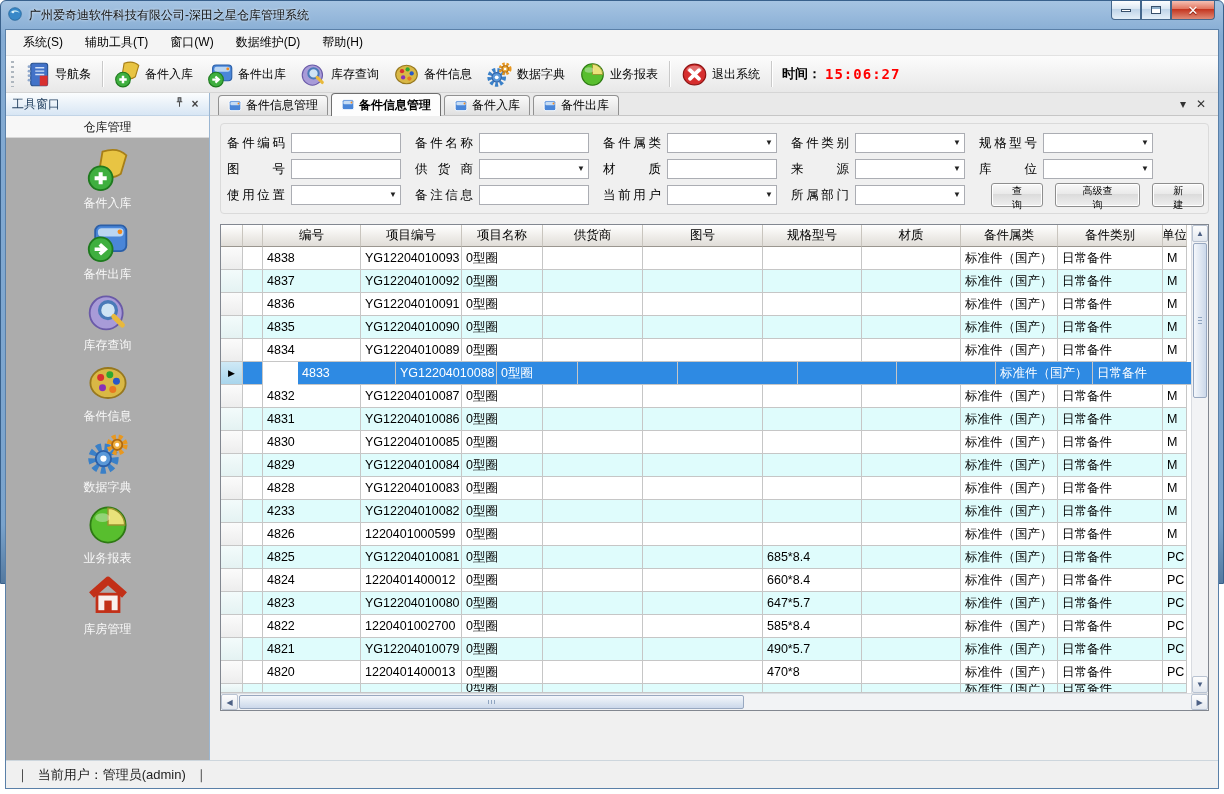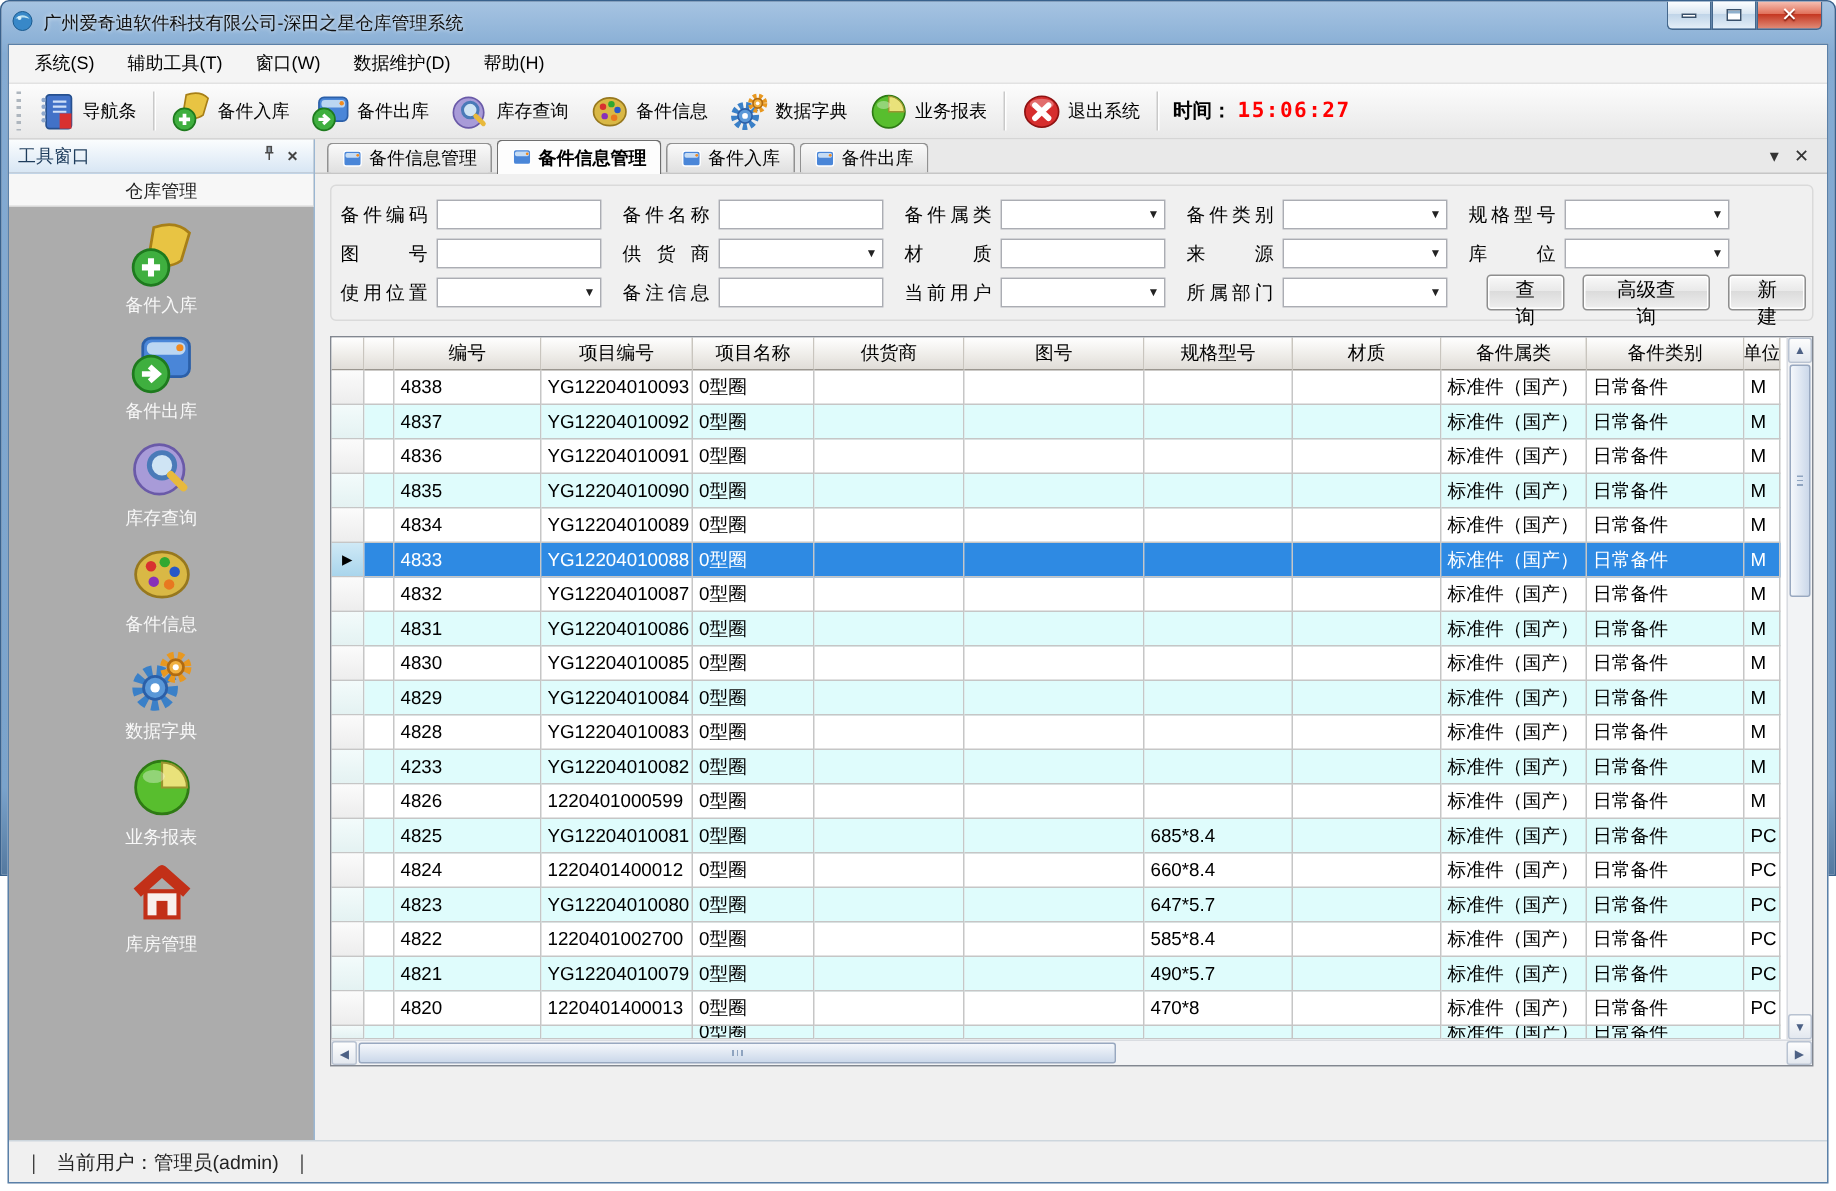--- a/index.html
+++ b/index.html
@@ -72,21 +72,21 @@
 
   
   .searchbox { margin:7px 9px 4px 10px; border:1px solid #DADADA; border-radius:4px;
     background:#F0F0F0; padding:6px 4px 5px 6px; flex:0 0 auto; }
   .srow { display:flex; align-items:center; height:26px; }
   .field { display:flex; align-items:center; margin-right:14px; }
   .field .flabel { width:58px; text-align:justify; text-align-last:justify; font-size:12.5px; margin-right:6px; flex:0 0 auto; }
   .ctl { width:110px; height:20px; background:#FFF; border:1px solid #ABADB3; position:relative; }
   .ctl.combo::after { content:"▼"; position:absolute; right:3px; top:4px; font-size:8px; color:#222; }
   .sbuttons { display:flex; gap:12px; margin-left:12px; }
-  .btn { height:24px; padding:0 15px; border:1px solid #8E8E8E; border-radius:3px; font-size:13px;
+  .btn { height:24px; padding:0 15px; border:1px solid #8E8E8E; border-radius:3px; font-size:10px;
     background:linear-gradient(#F9F9F9,#E9E9E9 45%,#DBDBDB 46%,#EFEFEF); box-shadow:inset 0 0 0 1px #FFF; }
 
   
   .grid-wrap { margin:6px 9px 0 10px; border:1px solid #828790; background:#FFF;
     flex:0 0 auto; display:flex; flex-direction:column; }
   .grid-top { display:flex; }
   .grid { flex:1; overflow:hidden; }
   .hrow { display:flex; height:22px; }
   .hcell { background:linear-gradient(#FFFFFF,#EDEBE7 60%,#E0DDD8); border-right:1px solid #C9C5BE;
     border-bottom:1px solid #9A968F; display:flex; align-items:center; justify-content:center;
@@ -535,21 +535,21 @@
                     <div class="cell" style="width: 99px;"></div>
                     <div class="cell" style="width: 97px;">标准件（国产）</div>
                     <div class="cell" style="width: 105px;">日常备件</div>
                     <div class="cell" style="width: 24px;">M</div>
                   </div>
                   <div class="grow alt sel">
                     <div class="cell ind" style="width: 22px;">
                       <span class="ind-arrow">▶</span>
                     </div>
                     <div class="cell" style="width: 20px;"></div>
-                    <div class="cell" style="width: 98px;">4833</div>
+                    <div class="cell" style="width: 98px; margin-left: 35px;">4833</div>
                     <div class="cell" style="width: 101px;">YG12204010088</div>
                     <div class="cell" style="width: 81px;">0型圈</div>
                     <div class="cell" style="width: 100px;"></div>
                     <div class="cell" style="width: 120px;"></div>
                     <div class="cell" style="width: 99px;"></div>
                     <div class="cell" style="width: 99px;"></div>
                     <div class="cell" style="width: 97px;">标准件（国产）</div>
                     <div class="cell" style="width: 105px;">日常备件</div>
                     <div class="cell" style="width: 24px;">M</div>
                   </div>

